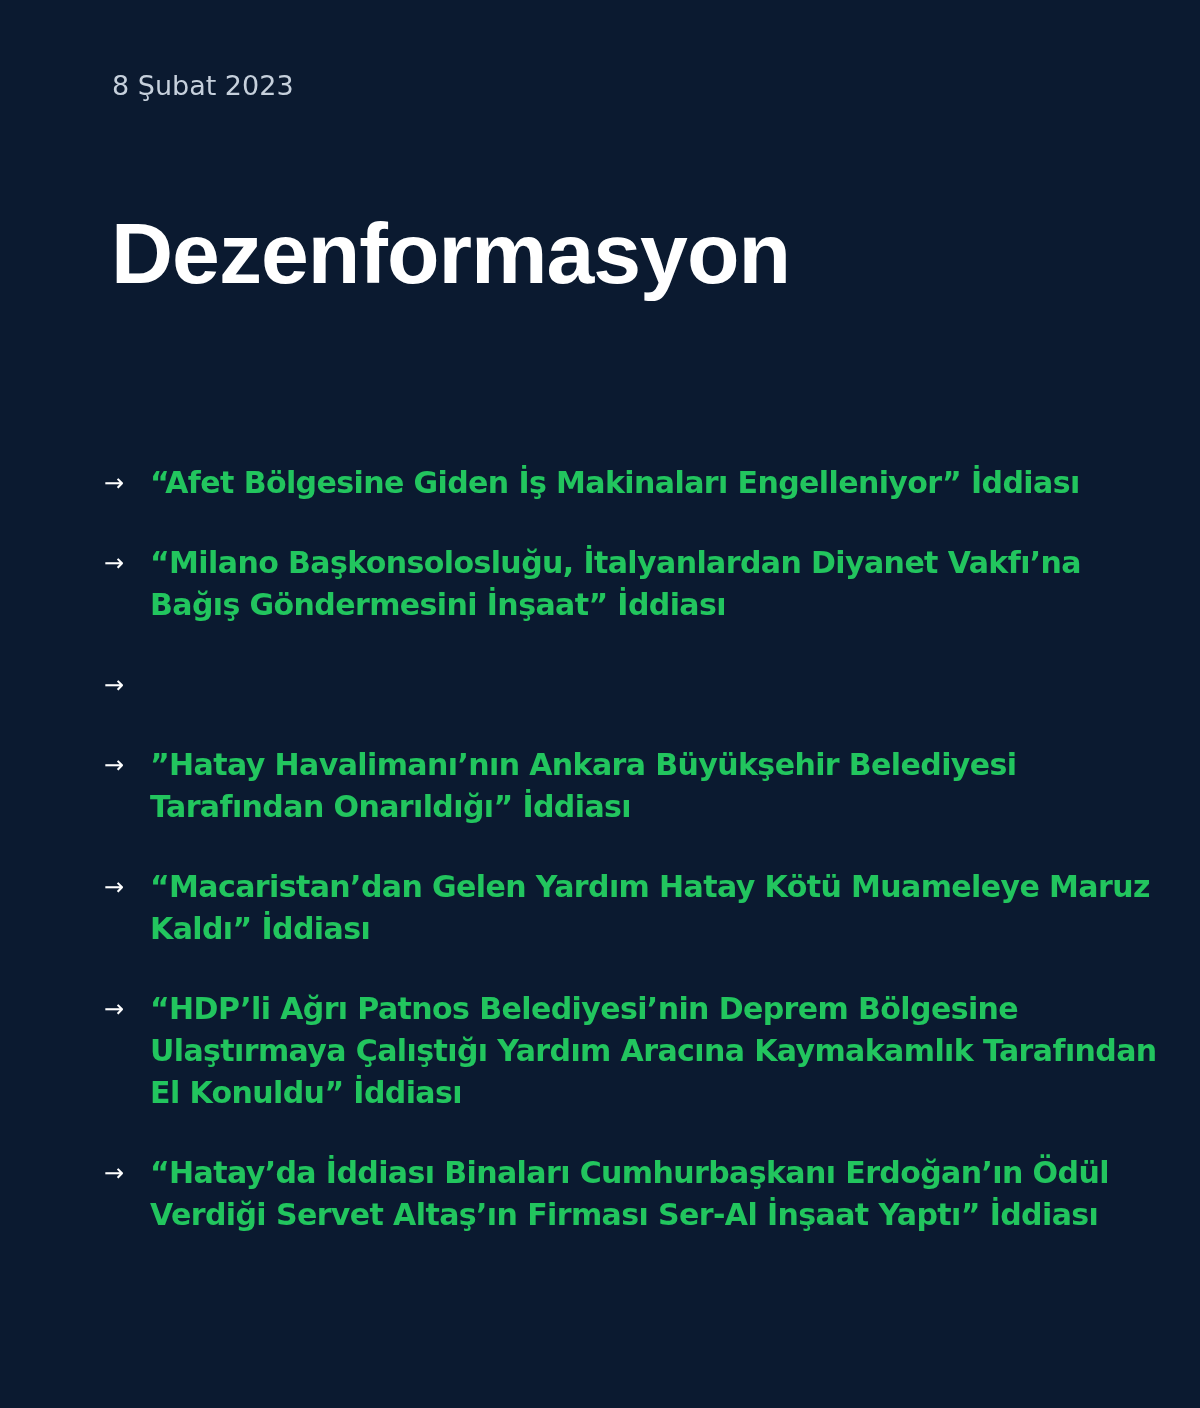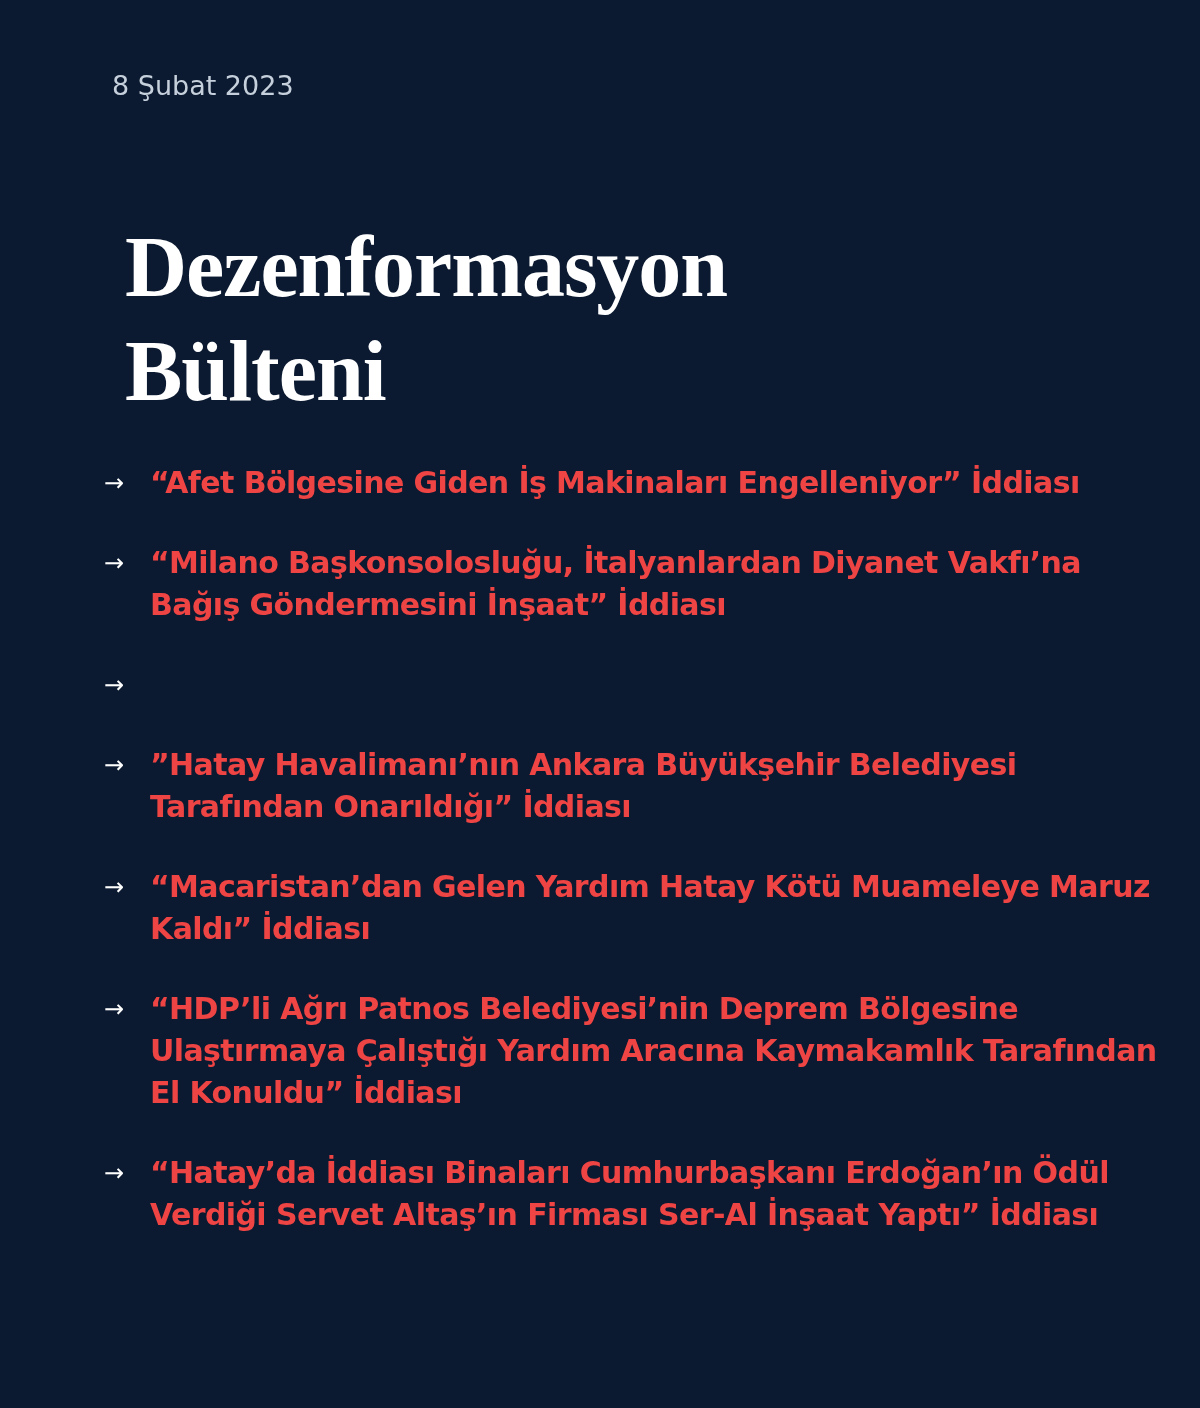--- a/index.html
+++ b/index.html
@@ -12,25 +12,25 @@
     }
     .date {
       position: absolute; left: 112px; top: 70px;
       font-family: "DejaVu Sans", sans-serif;
       font-size: 27px; color: #c6d0dc;
       letter-spacing: 0px;
       text-align: right;
     }
     .title {
       position: absolute; left: 110px; top: 200px;
-      font-family: Liberation Serif, serif;
+      font-family: Liberation Sans, sans-serif;
       font-weight: bold;
       font-size: 86px; line-height: 104px;
       color: #ffffff;
-      margin: 15px;
+      margin: 1px;
       letter-spacing: -1px;
     }
     .list {
       position: absolute; left: 104px; top: 462px;
       width: 1060px;
       margin: 0; padding: 0; list-style: none;
     }
     .item {
       display: flex; align-items: flex-start;
       margin-bottom: 38px;
@@ -38,32 +38,31 @@
     .arrow {
       width: 46px; flex: 0 0 46px;
       font-family: "DejaVu Sans", sans-serif;
       font-size: 24px; line-height: 42px;
       color: #ffffff;
     }
     .text {
       font-family: "DejaVu Sans", sans-serif;
       font-weight: bold;
       font-size: 30px; line-height: 42px;
-      color: #ef4444;
+      color: #22c55e;
       letter-spacing: -0.6px;
     }
   </style>
 </head>
 <body>
 
 <div class="date">8 Şubat 2023</div>
 
 <h1 class="title">
   <span>Dezenformasyon</span><br>
-  <span>Bülteni</span>
 </h1>
 
 <ul class="list">
   <li class="item">
     <span class="arrow">→</span>
     <span class="text">“Afet Bölgesine Giden İş Makinaları Engelleniyor” İddiası</span>
   </li>
   <li class="item">
     <span class="arrow">→</span>
     <span class="text">“Milano Başkonsolosluğu, İtalyanlardan Diyanet Vakfı’na Bağış Göndermesini İnşaat” İddiası</span>

